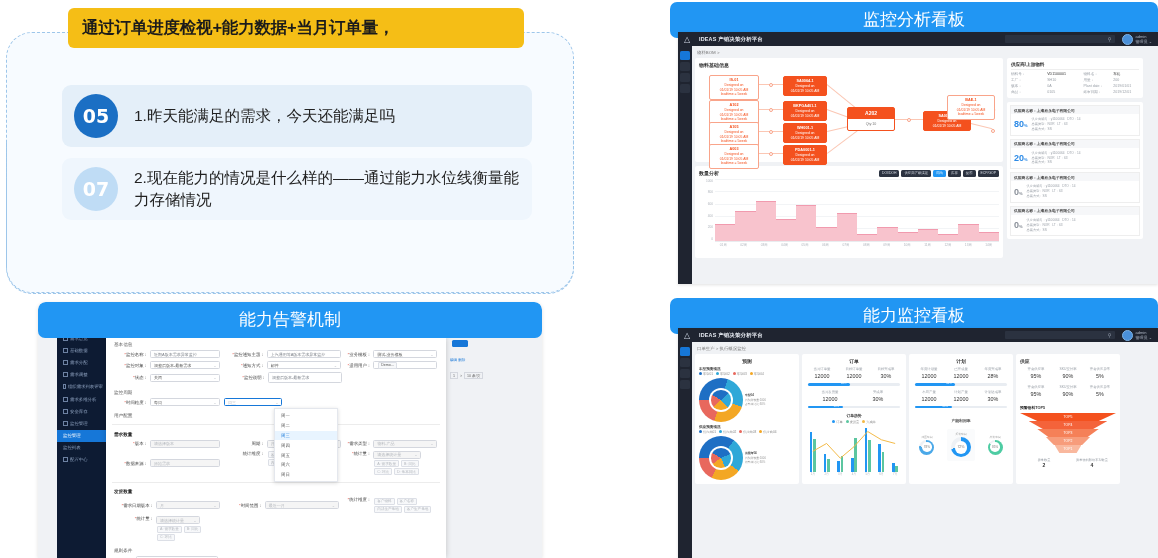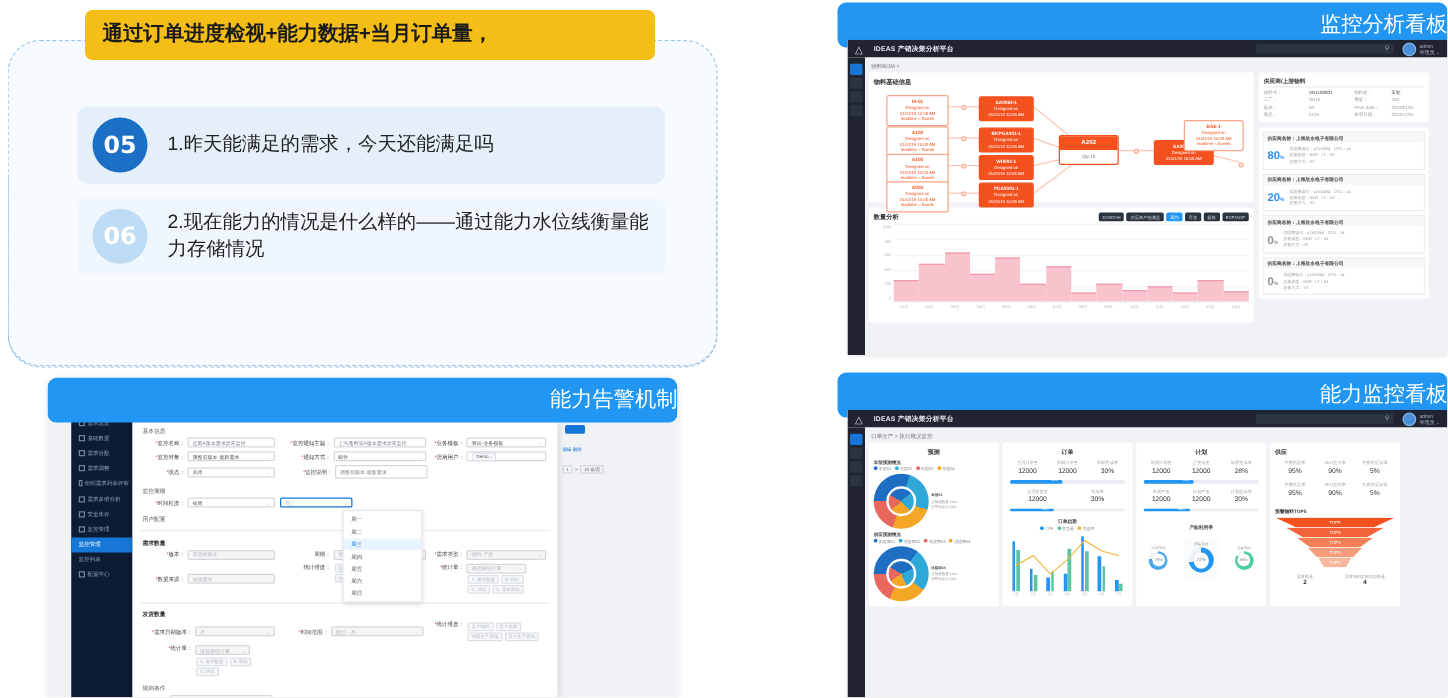--- a/index.html
+++ b/index.html
@@ -54,21 +54,21 @@
     padding-right:10px;
   }
 
   
   #alarm-card{
     position:absolute;left:38px;top:302px;width:504px;height:256px;
     border-radius:8px 8px 0 0;overflow:hidden;background:#ffffff;
     box-shadow:0 1px 4px rgba(0,0,0,.12);
   }
   .blue-title{
-    background:#2196F3;color:#ffffff;text-align:right;
+    background:#2196F3;color:#ffffff;text-align:center;
     font-size:17px;line-height:1;padding:9px 0 10px 0;
     border-radius:7px;
   }
   #alarm-card .blue-title{border-radius:7px;position:relative;z-index:4;}
 
   
   #form-shot{position:absolute;left:0;top:30px;width:504px;height:226px;background:#f0f2f5;}
   #form-sidebar{position:absolute;left:19px;top:0;width:49px;height:226px;background:#0d1b33;}
   .side-item{color:#8fa3c0;font-size:4.4px;padding:3.6px 3px 3.6px 6px;white-space:nowrap;
     display:flex;align-items:center;gap:2px;}
@@ -185,21 +185,21 @@
   <div id="yellow-banner">
     <div class="line">通过订单进度检视+能力数据+当月订单量，</div>
   </div>
 
   <div class="num-row light" style="top:85px;">
     <div class="badge solid">05</div>
     <div class="row-text">1.昨天能满足的需求，今天还能满足吗</div>
   </div>
 
   <div class="num-row pale" style="top:158px;">
-    <div class="badge faded">06</div>
+    <div class="badge faded">07</div>
     <div class="row-text">2.现在能力的情况是什么样的——通过能力水位线衡量能力存储情况</div>
   </div>
 
 
   <div id="alarm-card">
     <div class="blue-title">能力告警机制</div>
 
     <div id="form-shot">
       <div id="form-sidebar">
         <div class="side-item">

